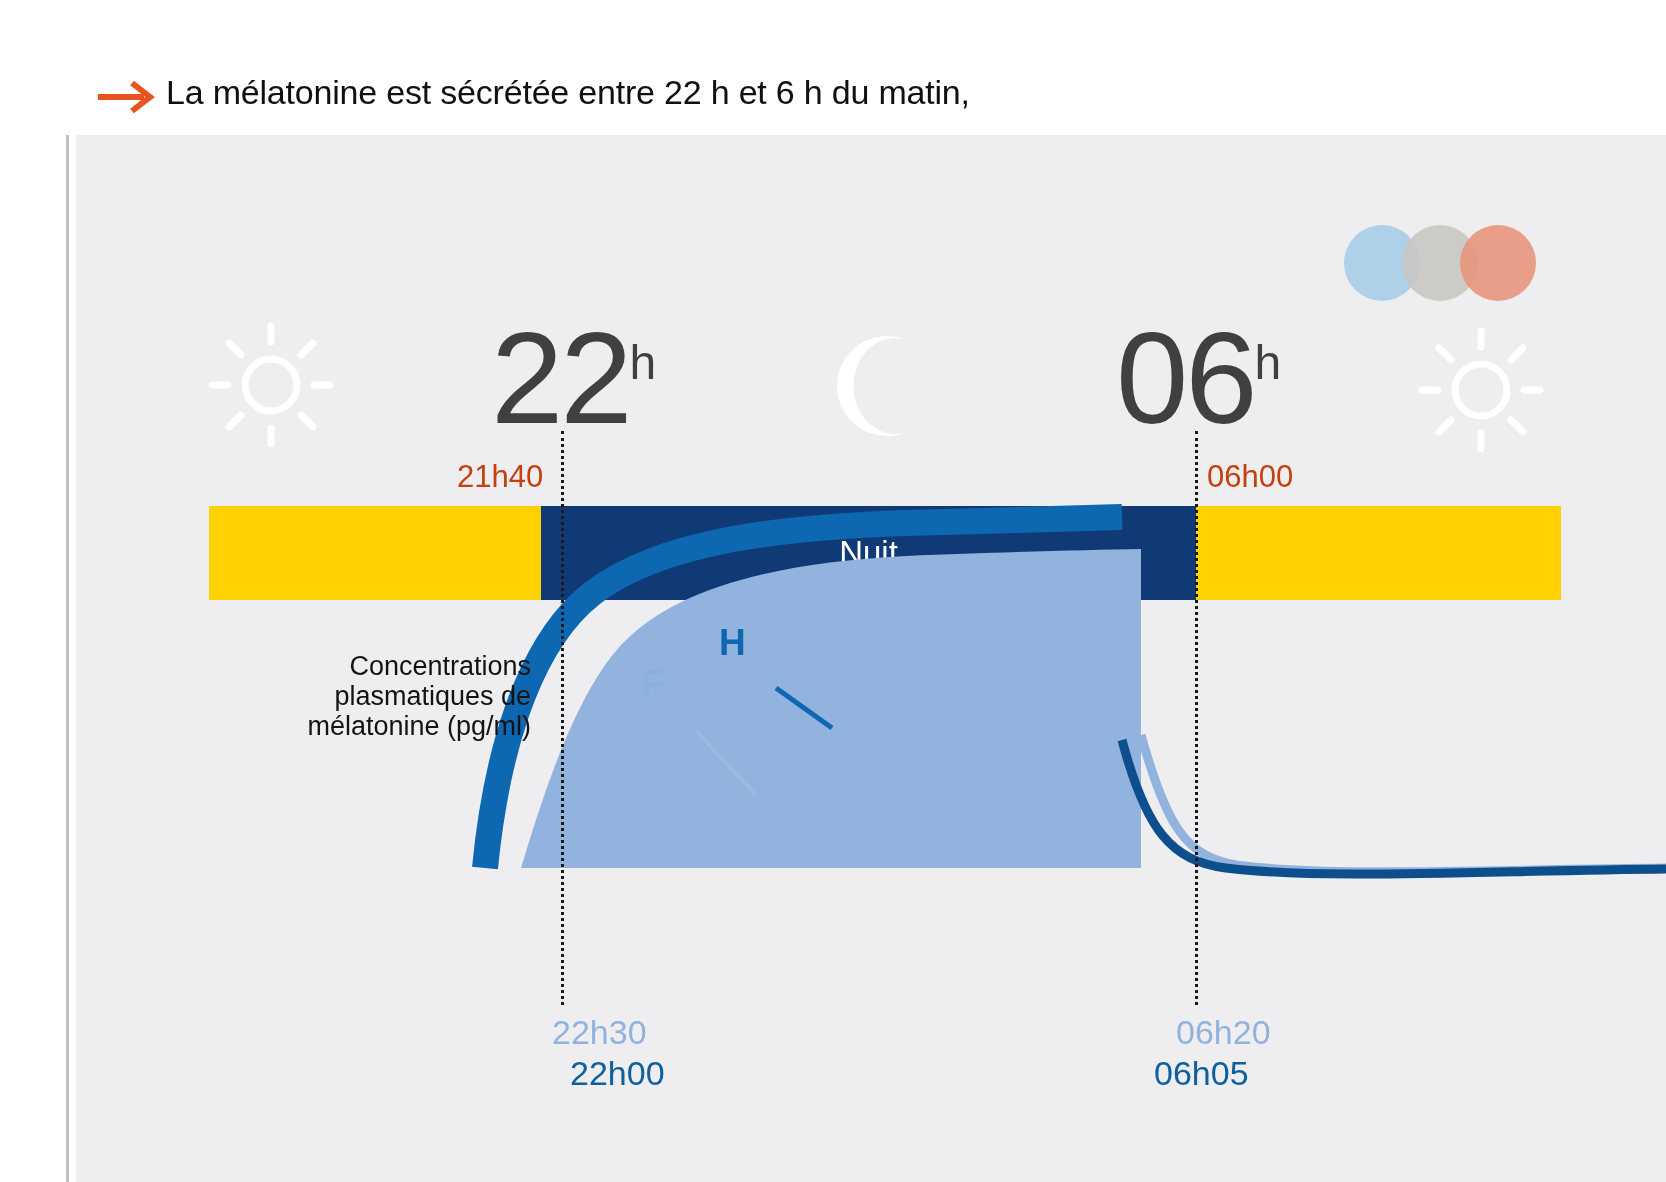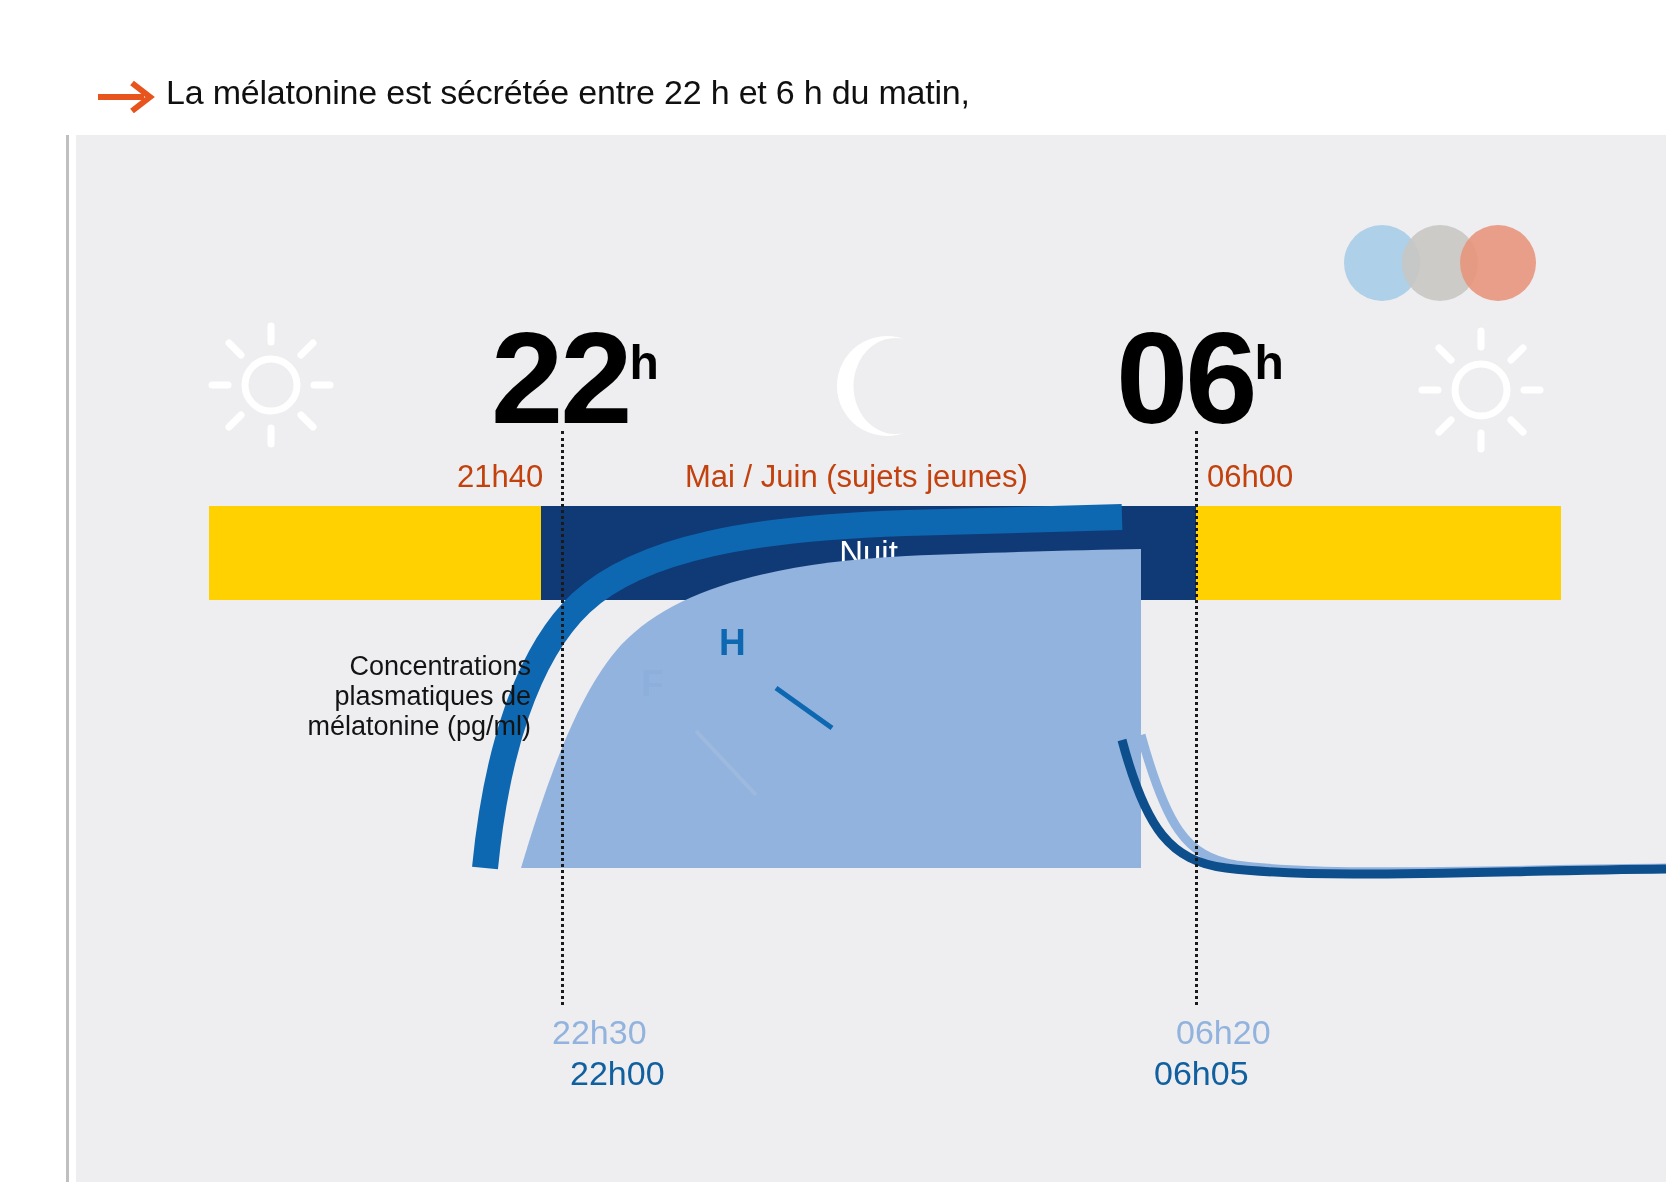--- a/index.html
+++ b/index.html
@@ -31,22 +31,22 @@
   }
   
   .panel{
     position:absolute;left:76px;top:135px;width:1590px;height:1047px;
     background:#eeedf0;
   }
   
   .venn{position:absolute;left:1258px;top:88px;width:220px;height:80px;}
   
   .hour-big{
-    position:absolute;color:#000000;
-    font-size:130px;line-height:130px;font-weight:700;
+    position:absolute;color:#404040;
+    font-size:130px;line-height:130px;font-weight:400;
     letter-spacing:-3px;
   }
   .hour-big .sup{
     font-size:48px;vertical-align:super;line-height:48px;letter-spacing:0;
   }
   #hour-22{left:415px;top:178px;}
   #hour-06{left:1040px;top:178px;}
   
   .sun-left{position:absolute;left:130px;top:185px;width:130px;height:130px;}
   .sun-right{position:absolute;left:1340px;top:190px;width:130px;height:130px;}
@@ -161,21 +161,20 @@
         <line x1="108" y1="65" x2="124" y2="65"></line>
         <line x1="23" y1="23" x2="35" y2="35"></line>
         <line x1="95" y1="95" x2="107" y2="107"></line>
         <line x1="23" y1="107" x2="35" y2="95"></line>
         <line x1="95" y1="35" x2="107" y2="23"></line>
       </g>
     </svg>
   </span>
 
   <div class="bar-label" id="label-2140">21h40</div>
-  <div class="bar-label" id="label-period">Mai / Juin (sujets jeunes)</div>
   <div class="bar-label" id="label-0600">06h00</div>
 
   <div class="bar">
     <div class="bar-day" id="bar-day-left"></div>
     <div class="bar-night" id="bar-night-mid"></div>
     <div class="bar-day" id="bar-day-right"></div>
     <div class="bar-night-label">Nuit</div>
   </div>
 
   <svg class="chart" viewBox="0 0 1590 1047">

